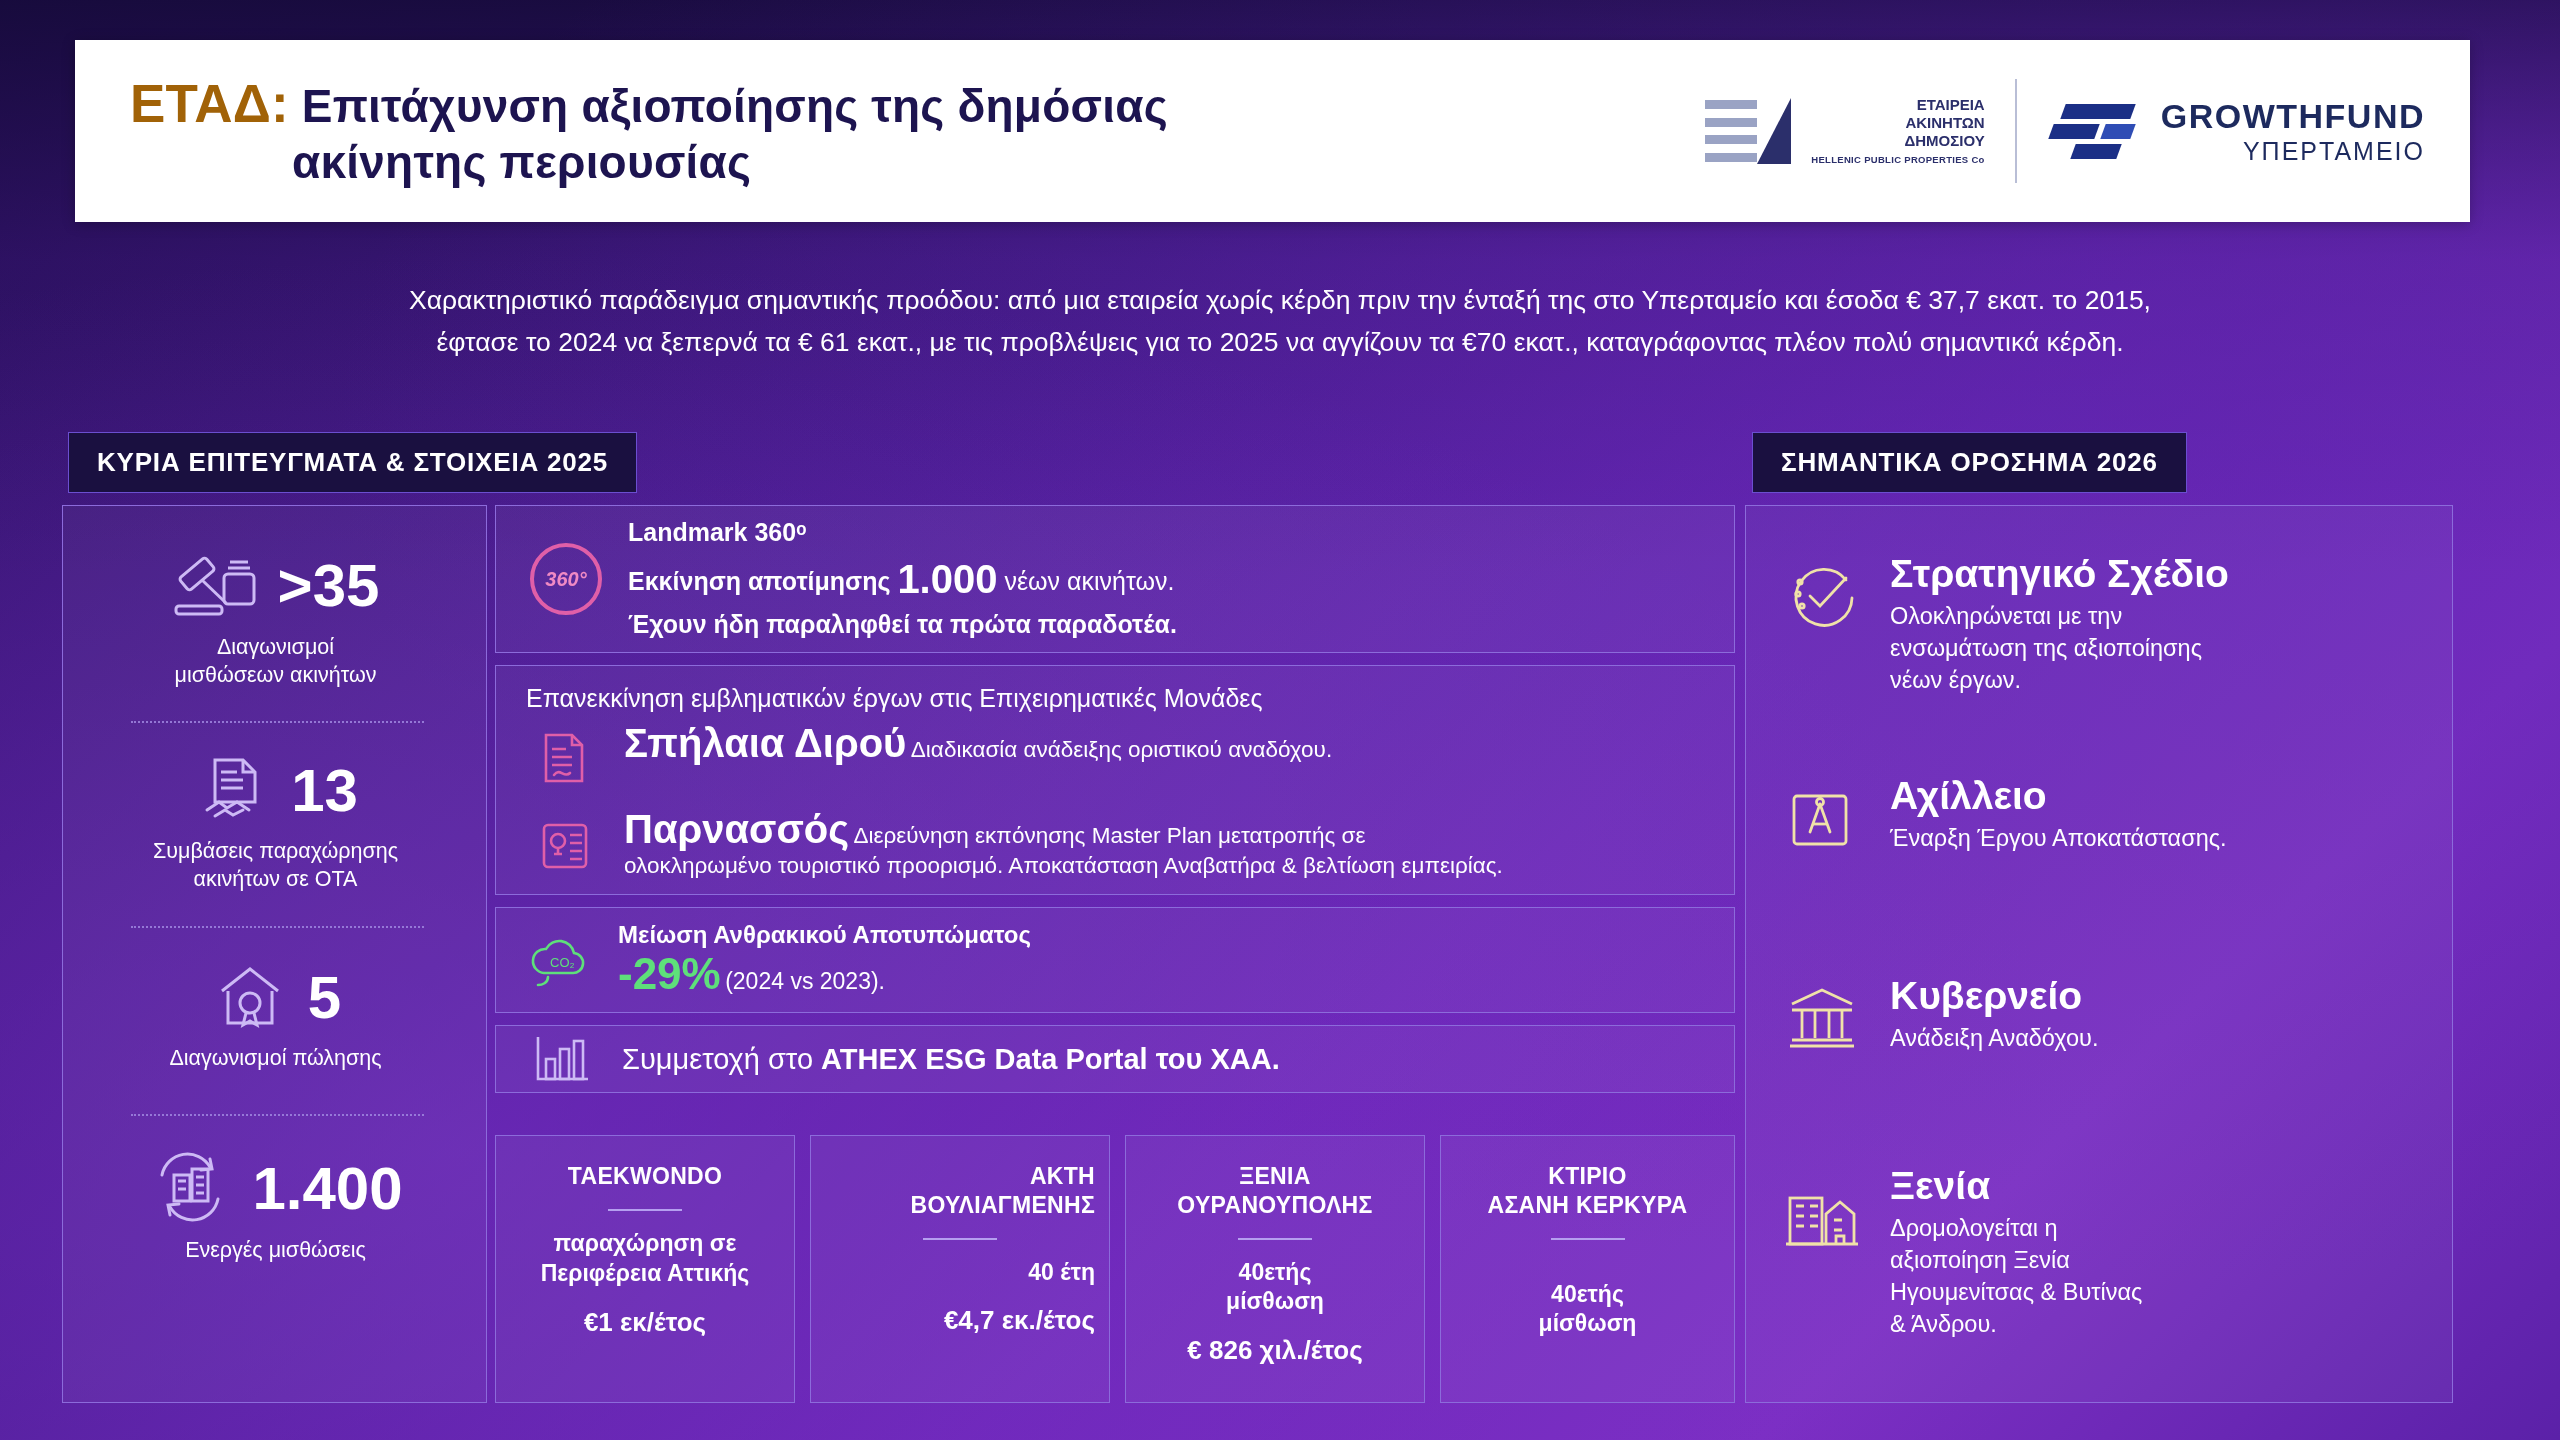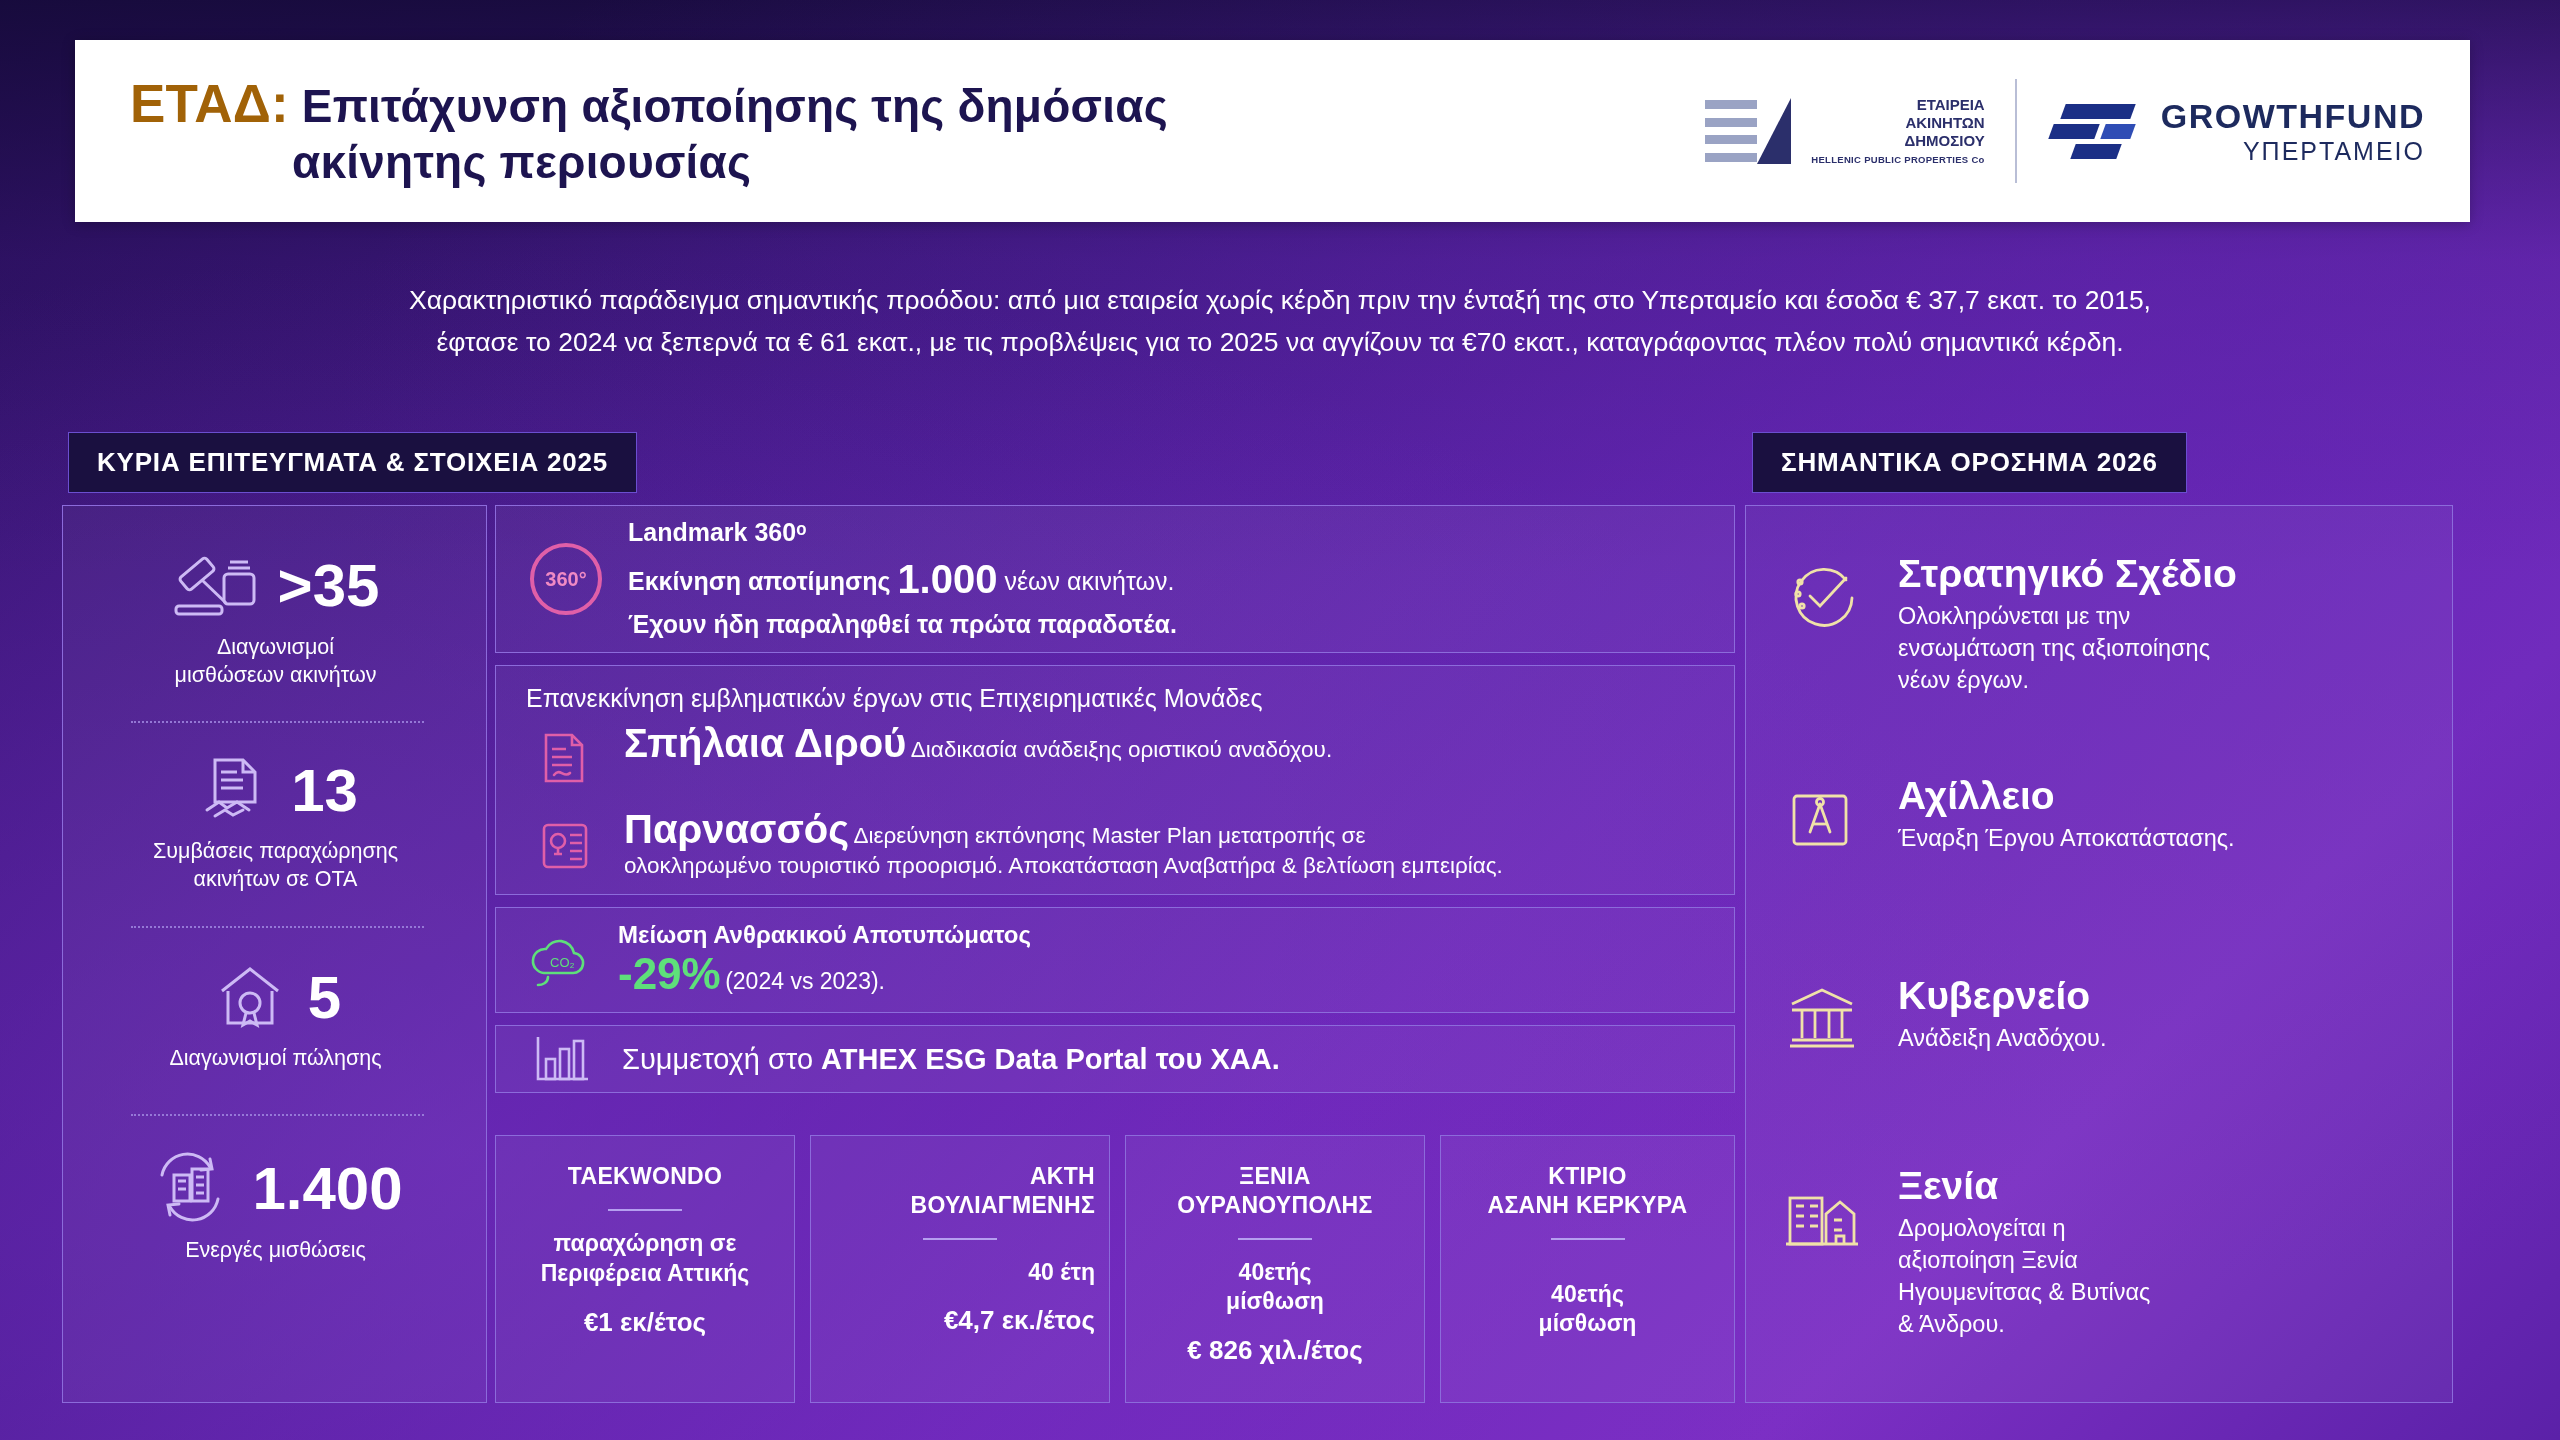--- a/index.html
+++ b/index.html
@@ -88,21 +88,21 @@
   .dots{ position:absolute; left:68px; width:293px; border-top:2px dotted #9f86e0; opacity:.85;}
 
   
   .card{ position:absolute; border:1px solid #8c6bdb; background:rgba(255,255,255,0.05); }
   #card-landmark{ left:0; top:0; width:1240px; height:148px; }
   #card-flagship{ left:0; top:160px; width:1240px; height:230px; }
   #card-carbon{ left:0; top:402px; width:1240px; height:106px; }
   #card-athex{ left:0; top:520px; width:1240px; height:68px; }
 
   .lm-wrap{ display:flex; align-items:center; height:100%; padding-left:34px; gap:26px;}
-  .circ360{ width:72px; height:72px; border-radius:50%; border:4px solid #e05fa8; display:flex; align-items:center; justify-content:center; font-size:20px; font-weight:bold; color:#f08ac4;}
+  .circ360{ width:72px; height:72px; border-radius:50%; border:4px solid #e05fa8; display:flex; align-items:center; justify-content:center; font-size:20px; font-weight:bold; color:#f08ac4;font-style:italic;}
   .lm-text{ font-size:25px; line-height:1.42; }
   .lm-title{ font-weight:bold; color:#ffffff; }
   .big-num{ font-size:40px; font-weight:bold; vertical-align:-3px;}
 
   .flag-title{ font-size:25px; padding:18px 0 6px 30px; }
   .flag-row{ display:flex; align-items:flex-start; gap:20px; padding:4px 26px 0 30px;}
   .flag-ico{ width:78px; height:74px; flex:none; display:flex; align-items:center; justify-content:center;}
   .flag-name{ font-size:40px; font-weight:bold; line-height:1; }
   .flag-desc{ font-size:22.5px; line-height:1.35; }
 
@@ -116,21 +116,21 @@
   
   .mini{ position:absolute; top:630px; height:268px; border:1px solid #8c6bdb; background:rgba(255,255,255,0.05);
     text-align:center; padding:26px 14px 0; }
   .mini h4{ margin:0; font-size:23px; font-weight:bold; line-height:1.25; letter-spacing:.3px;}
   .mini .sep{ width:74px; height:2px; background:#b59ff0; margin:18px auto; }
   .mini p{ margin:0; font-size:23px; line-height:1.3; font-weight:bold;}
   .mini p.small{ font-weight:bold; }
   .mini .val{ margin-top:18px; font-size:26px; font-weight:bold;}
 
   
-  .ms{ position:absolute; left:0; width:708px; display:flex; gap:34px; padding:0 34px; }
+  .ms{ position:absolute; left:0; width:708px; display:flex; gap:26px; padding:0 34px; }
   .ms-ico{ width:84px; flex:none; display:flex; justify-content:center; padding-top:6px;}
   .ms-body h3{ margin:0 0 6px 0; font-size:39px; font-weight:bold; line-height:1.05;}
   .ms-body p{ margin:0; font-size:23.5px; line-height:1.36;}
 
   svg{ display:block; }
 </style>
 </head>
 <body>
 
 <div class="page">

